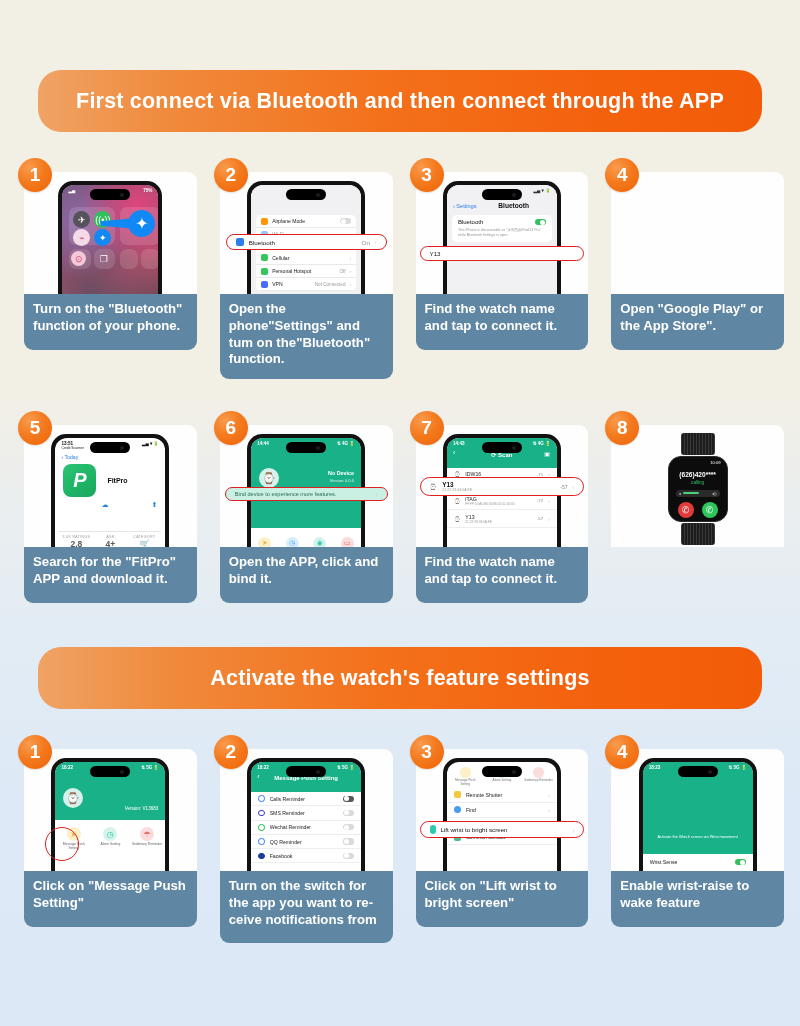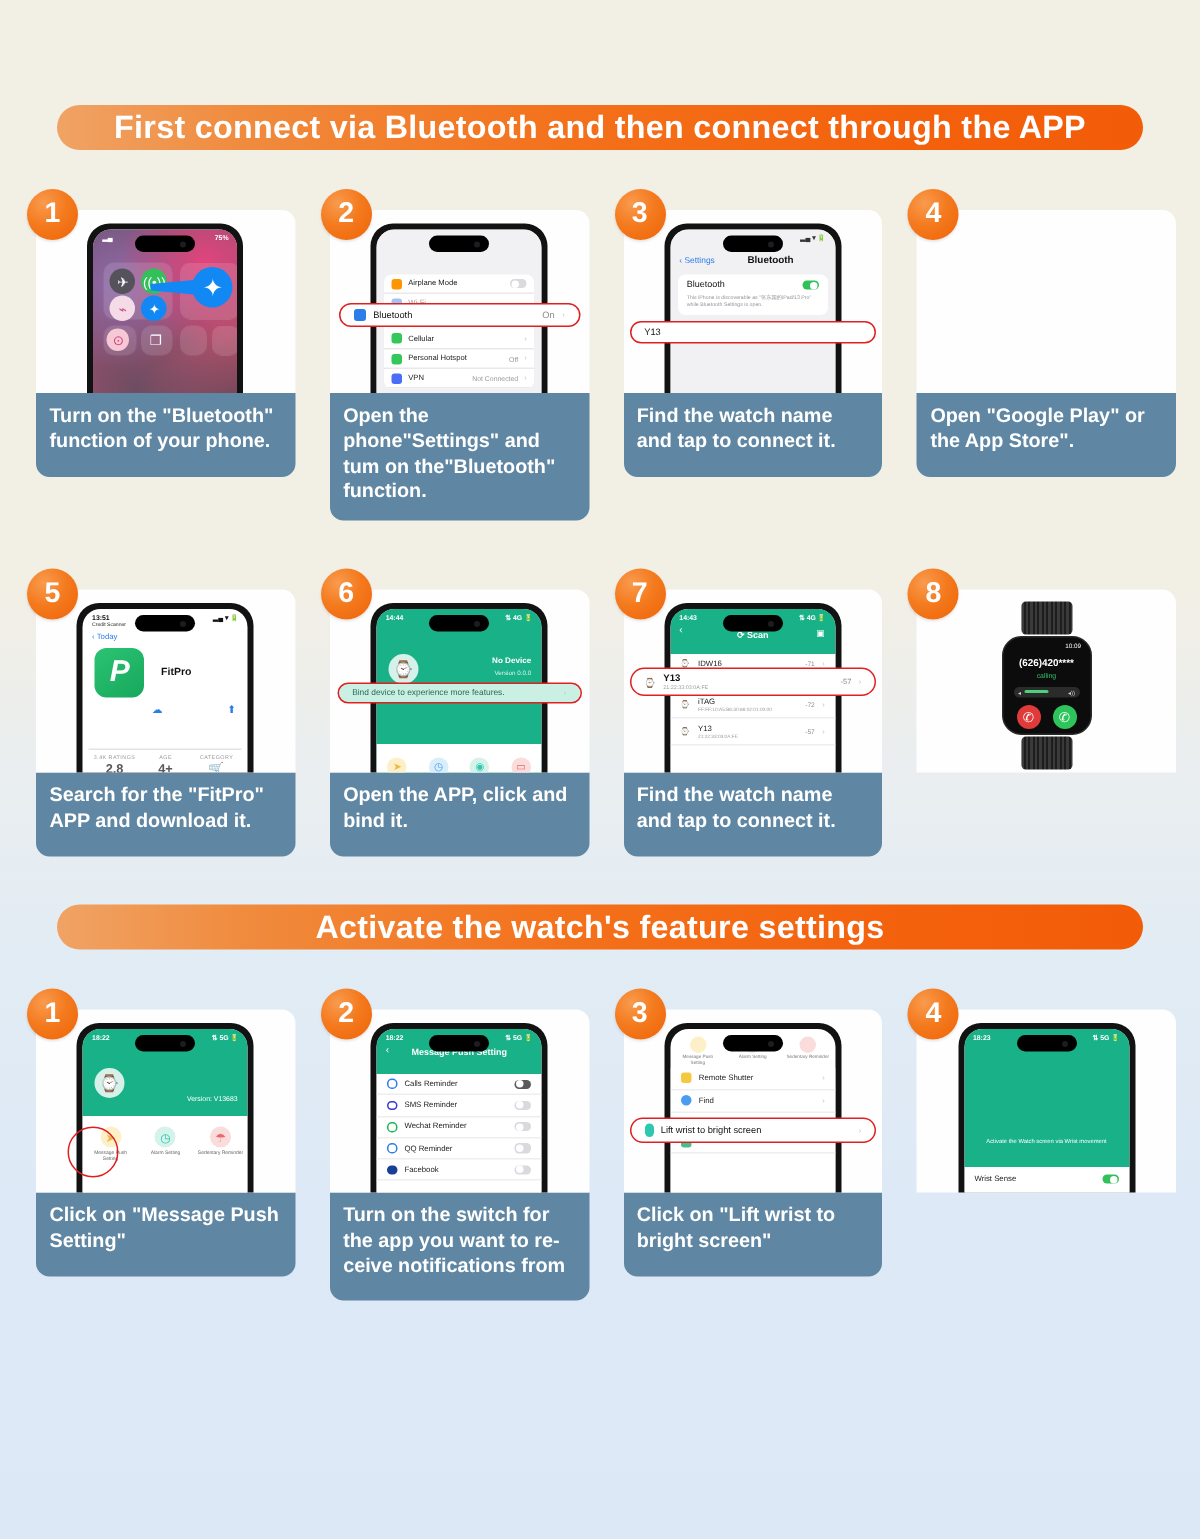--- a/index.html
+++ b/index.html
@@ -15,21 +15,21 @@
         #eaeef0 50%,
         #e2ecf4 62%,
         #dde9f6 78%,
         #dce8f6 100%);
     position: relative;
   }
 
   
   .banner-wrap { padding: 0 38px; }
   .banner {
-    height: 30px;
+    height: 62px;
     border-radius: 23px;
     background: linear-gradient(90deg, #f0a365 0%, #f08a3c 18%, #f4701a 48%, #f4610d 78%, #f25c08 100%);
     display: flex;
     align-items: center;
     justify-content: center;
     color: #ffffff;
     font-size: 21.5px;
     font-weight: bold;
     letter-spacing: .2px;
     white-space: nowrap;
@@ -537,21 +537,21 @@
             <div class="wb" style="background:#e03a3a">✆</div>
             <div class="wb" style="background:#2ec45c">✆</div>
           </div>
         </div>
         <div class="band"></div>
       </div>
     </div>
   </div>
 </div>
 
-<div class="banner-wrap" style="margin-top:32px;">
+<div class="banner-wrap" style="margin-top:44px;">
   <div class="banner">Activate the watch's feature settings</div>
 </div>
 
 <div class="row" style="margin-top:26px;">
 
   <div class="card">
     <div class="badge">1</div>
     <div class="shot">
       <div class="phone wide">
         <div class="screen">
@@ -695,14 +695,15 @@
           <div style="position:absolute;top:72px;left:5px;right:5px;text-align:center;color:#fff;font-size:3.9px;">Activate the Watch screen via Wrist movement</div>
           <div style="position:absolute;left:0;right:0;top:92px;bottom:0;background:#fff;">
             <div class="gr-row" style="border-bottom:none;padding-top:5px;">
               <span>Wrist Sense</span>
               <span class="toggle on"></span>
             </div>
           </div>
         </div>
       </div>
     </div>
+    <div class="caption">Enable wrist-raise to wake feature</div>
   </div>
 </div>
 
 </body></html>

